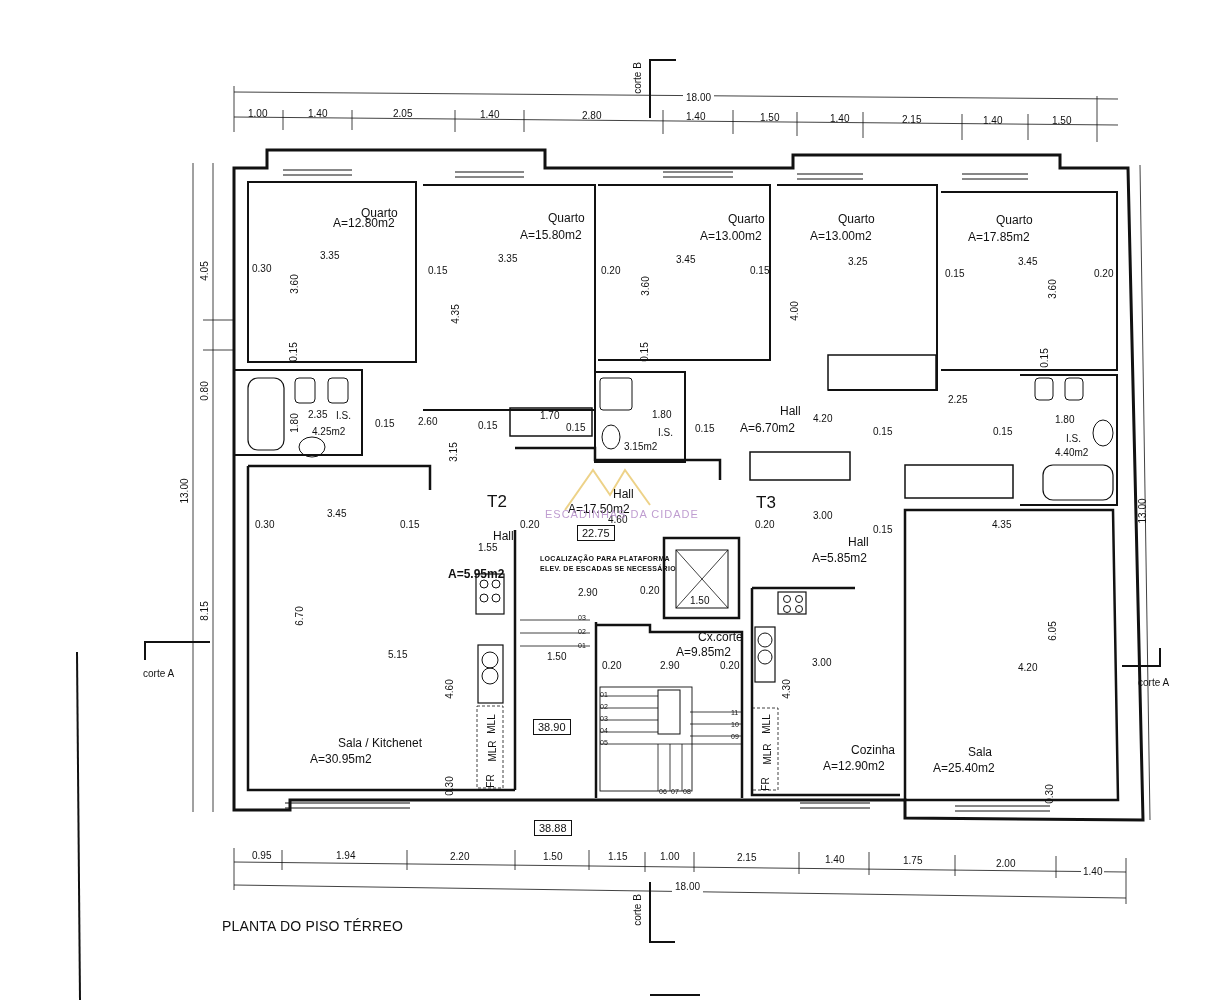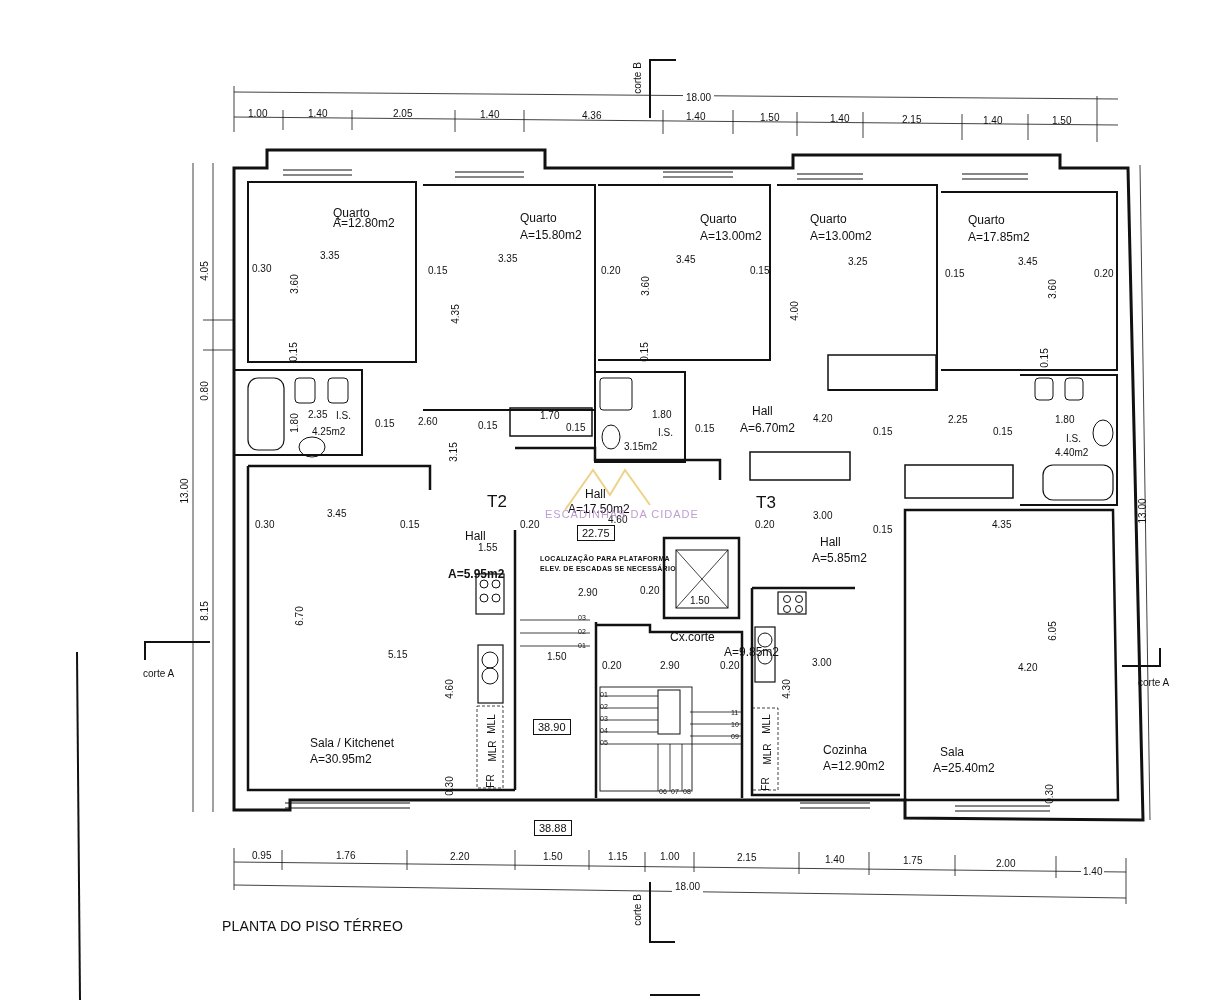--- a/index.html
+++ b/index.html
@@ -1,18 +1,18 @@
 <!DOCTYPE html>
 <html><head>
 <meta charset="utf-8">
 <style>
   html,body{margin:0;padding:0;background:#ffffff;}
   body{width:1209px;height:1000px;position:relative;overflow:hidden;font-family:"Liberation Sans",sans-serif;color:#111;}
   .lbl{position:absolute;font-size:11px;line-height:12px;white-space:nowrap;color:#111;}
-  .room-name{font-size:12px;}
+  .room-name{font-size:12px;margin-left:28px;}
   .room-area{font-size:12px;}
   .dim{font-size:10px;}
   .vdim{transform:rotate(-90deg);transform-origin:center;}
   .tag{position:absolute;font-size:17px;}
   .box{position:absolute;border:1px solid #111;padding:1px 4px;font-size:11px;background:#fff;}
   .title{position:absolute;left:222px;top:918px;font-size:14px;letter-spacing:0.2px;}
   .watermark{position:absolute;left:545px;top:508px;font-size:11px;letter-spacing:1px;color:#b48cc8;opacity:0.85;}
   .small-note{position:absolute;font-size:7px;line-height:9px;font-weight:bold;letter-spacing:0.3px;}
   svg{position:absolute;left:0;top:0;}
 </style>
@@ -174,21 +174,21 @@
 
   <g stroke="#e8c76a" stroke-width="2" fill="none" opacity="0.8">
     <polyline points="565,510 593,470 610,495 625,470 650,505"></polyline>
   </g>
 </svg>
 
 <div class="lbl dim" style="left:248px;top:108px;">1.00</div>
 <div class="lbl dim" style="left:308px;top:108px;">1.40</div>
 <div class="lbl dim" style="left:393px;top:108px;">2.05</div>
 <div class="lbl dim" style="left:480px;top:109px;">1.40</div>
-<div class="lbl dim" style="left:582px;top:110px;">4.36</div>
+<div class="lbl dim" style="left:582px;top:110px;">2.80</div>
 <div class="lbl dim" style="left:686px;top:111px;">1.40</div>
 <div class="lbl dim" style="left:760px;top:112px;">1.50</div>
 <div class="lbl dim" style="left:830px;top:113px;">1.40</div>
 <div class="lbl dim" style="left:902px;top:114px;">2.15</div>
 <div class="lbl dim" style="left:983px;top:115px;">1.40</div>
 <div class="lbl dim" style="left:1052px;top:115px;">1.50</div>
 <div class="lbl dim" style="left:683px;top:92px;background:#fff;padding:0 3px;">18.00</div>
 <div class="lbl dim vdim" style="left:622px;top:72px;">corte B</div>
 
 <div class="lbl dim vdim" style="left:195px;top:265px;">4.05</div>
@@ -218,21 +218,21 @@
 <div class="lbl room-area" style="left:740px;top:422px;">A=6.70m2</div>
 <div class="lbl dim" style="left:1066px;top:433px;">I.S.</div>
 <div class="lbl dim" style="left:1055px;top:447px;">4.40m2</div>
 <div class="lbl room-name" style="left:585px;top:488px;">Hall</div>
 <div class="lbl room-area" style="left:568px;top:503px;">A=17.50m2</div>
 <div class="lbl room-name" style="left:465px;top:530px;">Hall</div>
 <div class="lbl room-area" style="left:448px;top:568px;font-weight:bold;">A=5.95m2</div>
 <div class="lbl room-name" style="left:820px;top:536px;">Hall</div>
 <div class="lbl room-area" style="left:812px;top:552px;">A=5.85m2</div>
 <div class="lbl room-name" style="left:670px;top:631px;">Cx.corte</div>
-<div class="lbl room-area" style="left:676px;top:646px;margin-left:48px;">A=9.85m2</div>
+<div class="lbl room-area" style="left:676px;top:646px;">A=9.85m2</div>
 <div class="lbl room-name" style="left:310px;top:737px;">Sala / Kitchenet</div>
 <div class="lbl room-area" style="left:310px;top:753px;">A=30.95m2</div>
 <div class="lbl room-name" style="left:823px;top:744px;">Cozinha</div>
 <div class="lbl room-area" style="left:823px;top:760px;">A=12.90m2</div>
 <div class="lbl room-name" style="left:940px;top:746px;">Sala</div>
 <div class="lbl room-area" style="left:933px;top:762px;">A=25.40m2</div>
 
 <div class="lbl dim" style="left:320px;top:250px;">3.35</div>
 <div class="lbl dim" style="left:252px;top:263px;">0.30</div>
 <div class="lbl dim vdim" style="left:285px;top:278px;">3.60</div>
@@ -258,21 +258,21 @@
 <div class="lbl dim" style="left:375px;top:418px;">0.15</div>
 <div class="lbl dim" style="left:418px;top:416px;">2.60</div>
 <div class="lbl dim vdim" style="left:444px;top:446px;">3.15</div>
 <div class="lbl dim" style="left:478px;top:420px;">0.15</div>
 <div class="lbl dim" style="left:540px;top:410px;">1.70</div>
 <div class="lbl dim" style="left:566px;top:422px;">0.15</div>
 <div class="lbl dim" style="left:652px;top:409px;">1.80</div>
 <div class="lbl dim" style="left:695px;top:423px;">0.15</div>
 <div class="lbl dim" style="left:813px;top:413px;">4.20</div>
 <div class="lbl dim" style="left:873px;top:426px;">0.15</div>
-<div class="lbl dim" style="left:948px;top:414px;">2.25</div>
+<div class="lbl dim" style="left:948px;top:394px;">2.25</div>
 <div class="lbl dim" style="left:993px;top:426px;">0.15</div>
 <div class="lbl dim" style="left:1055px;top:414px;">1.80</div>
 
 <div class="lbl dim" style="left:608px;top:514px;">4.60</div>
 <div class="lbl dim" style="left:520px;top:519px;">0.20</div>
 <div class="lbl dim" style="left:478px;top:514px;margin-top:28px;">1.55</div>
 <div class="lbl dim" style="left:400px;top:519px;">0.15</div>
 <div class="lbl dim" style="left:755px;top:519px;">0.20</div>
 <div class="lbl dim" style="left:813px;top:510px;">3.00</div>
 <div class="lbl dim" style="left:873px;top:524px;">0.15</div>
@@ -324,21 +324,21 @@
 <div class="lbl" style="left:671px;top:786px;font-size:7px;">07</div>
 <div class="lbl" style="left:683px;top:786px;font-size:7px;">08</div>
 <div class="lbl" style="left:731px;top:731px;font-size:7px;">09</div>
 <div class="lbl" style="left:731px;top:719px;font-size:7px;">10</div>
 <div class="lbl" style="left:731px;top:707px;font-size:7px;">11</div>
 <div class="lbl" style="left:578px;top:612px;font-size:7px;">03</div>
 <div class="lbl" style="left:578px;top:626px;font-size:7px;">02</div>
 <div class="lbl" style="left:578px;top:640px;font-size:7px;">01</div>
 
 <div class="lbl dim" style="left:252px;top:850px;">0.95</div>
-<div class="lbl dim" style="left:336px;top:850px;">1.76</div>
+<div class="lbl dim" style="left:336px;top:850px;">1.94</div>
 <div class="lbl dim" style="left:450px;top:851px;">2.20</div>
 <div class="lbl dim" style="left:543px;top:851px;">1.50</div>
 <div class="lbl dim" style="left:608px;top:851px;">1.15</div>
 <div class="lbl dim" style="left:660px;top:851px;">1.00</div>
 <div class="lbl dim" style="left:737px;top:852px;">2.15</div>
 <div class="lbl dim" style="left:825px;top:854px;">1.40</div>
 <div class="lbl dim" style="left:903px;top:855px;">1.75</div>
 <div class="lbl dim" style="left:996px;top:858px;">2.00</div>
 <div class="lbl dim" style="left:1081px;top:866px;background:#fff;padding:0 2px;">1.40</div>
 <div class="lbl dim" style="left:672px;top:881px;background:#fff;padding:0 3px;">18.00</div>

